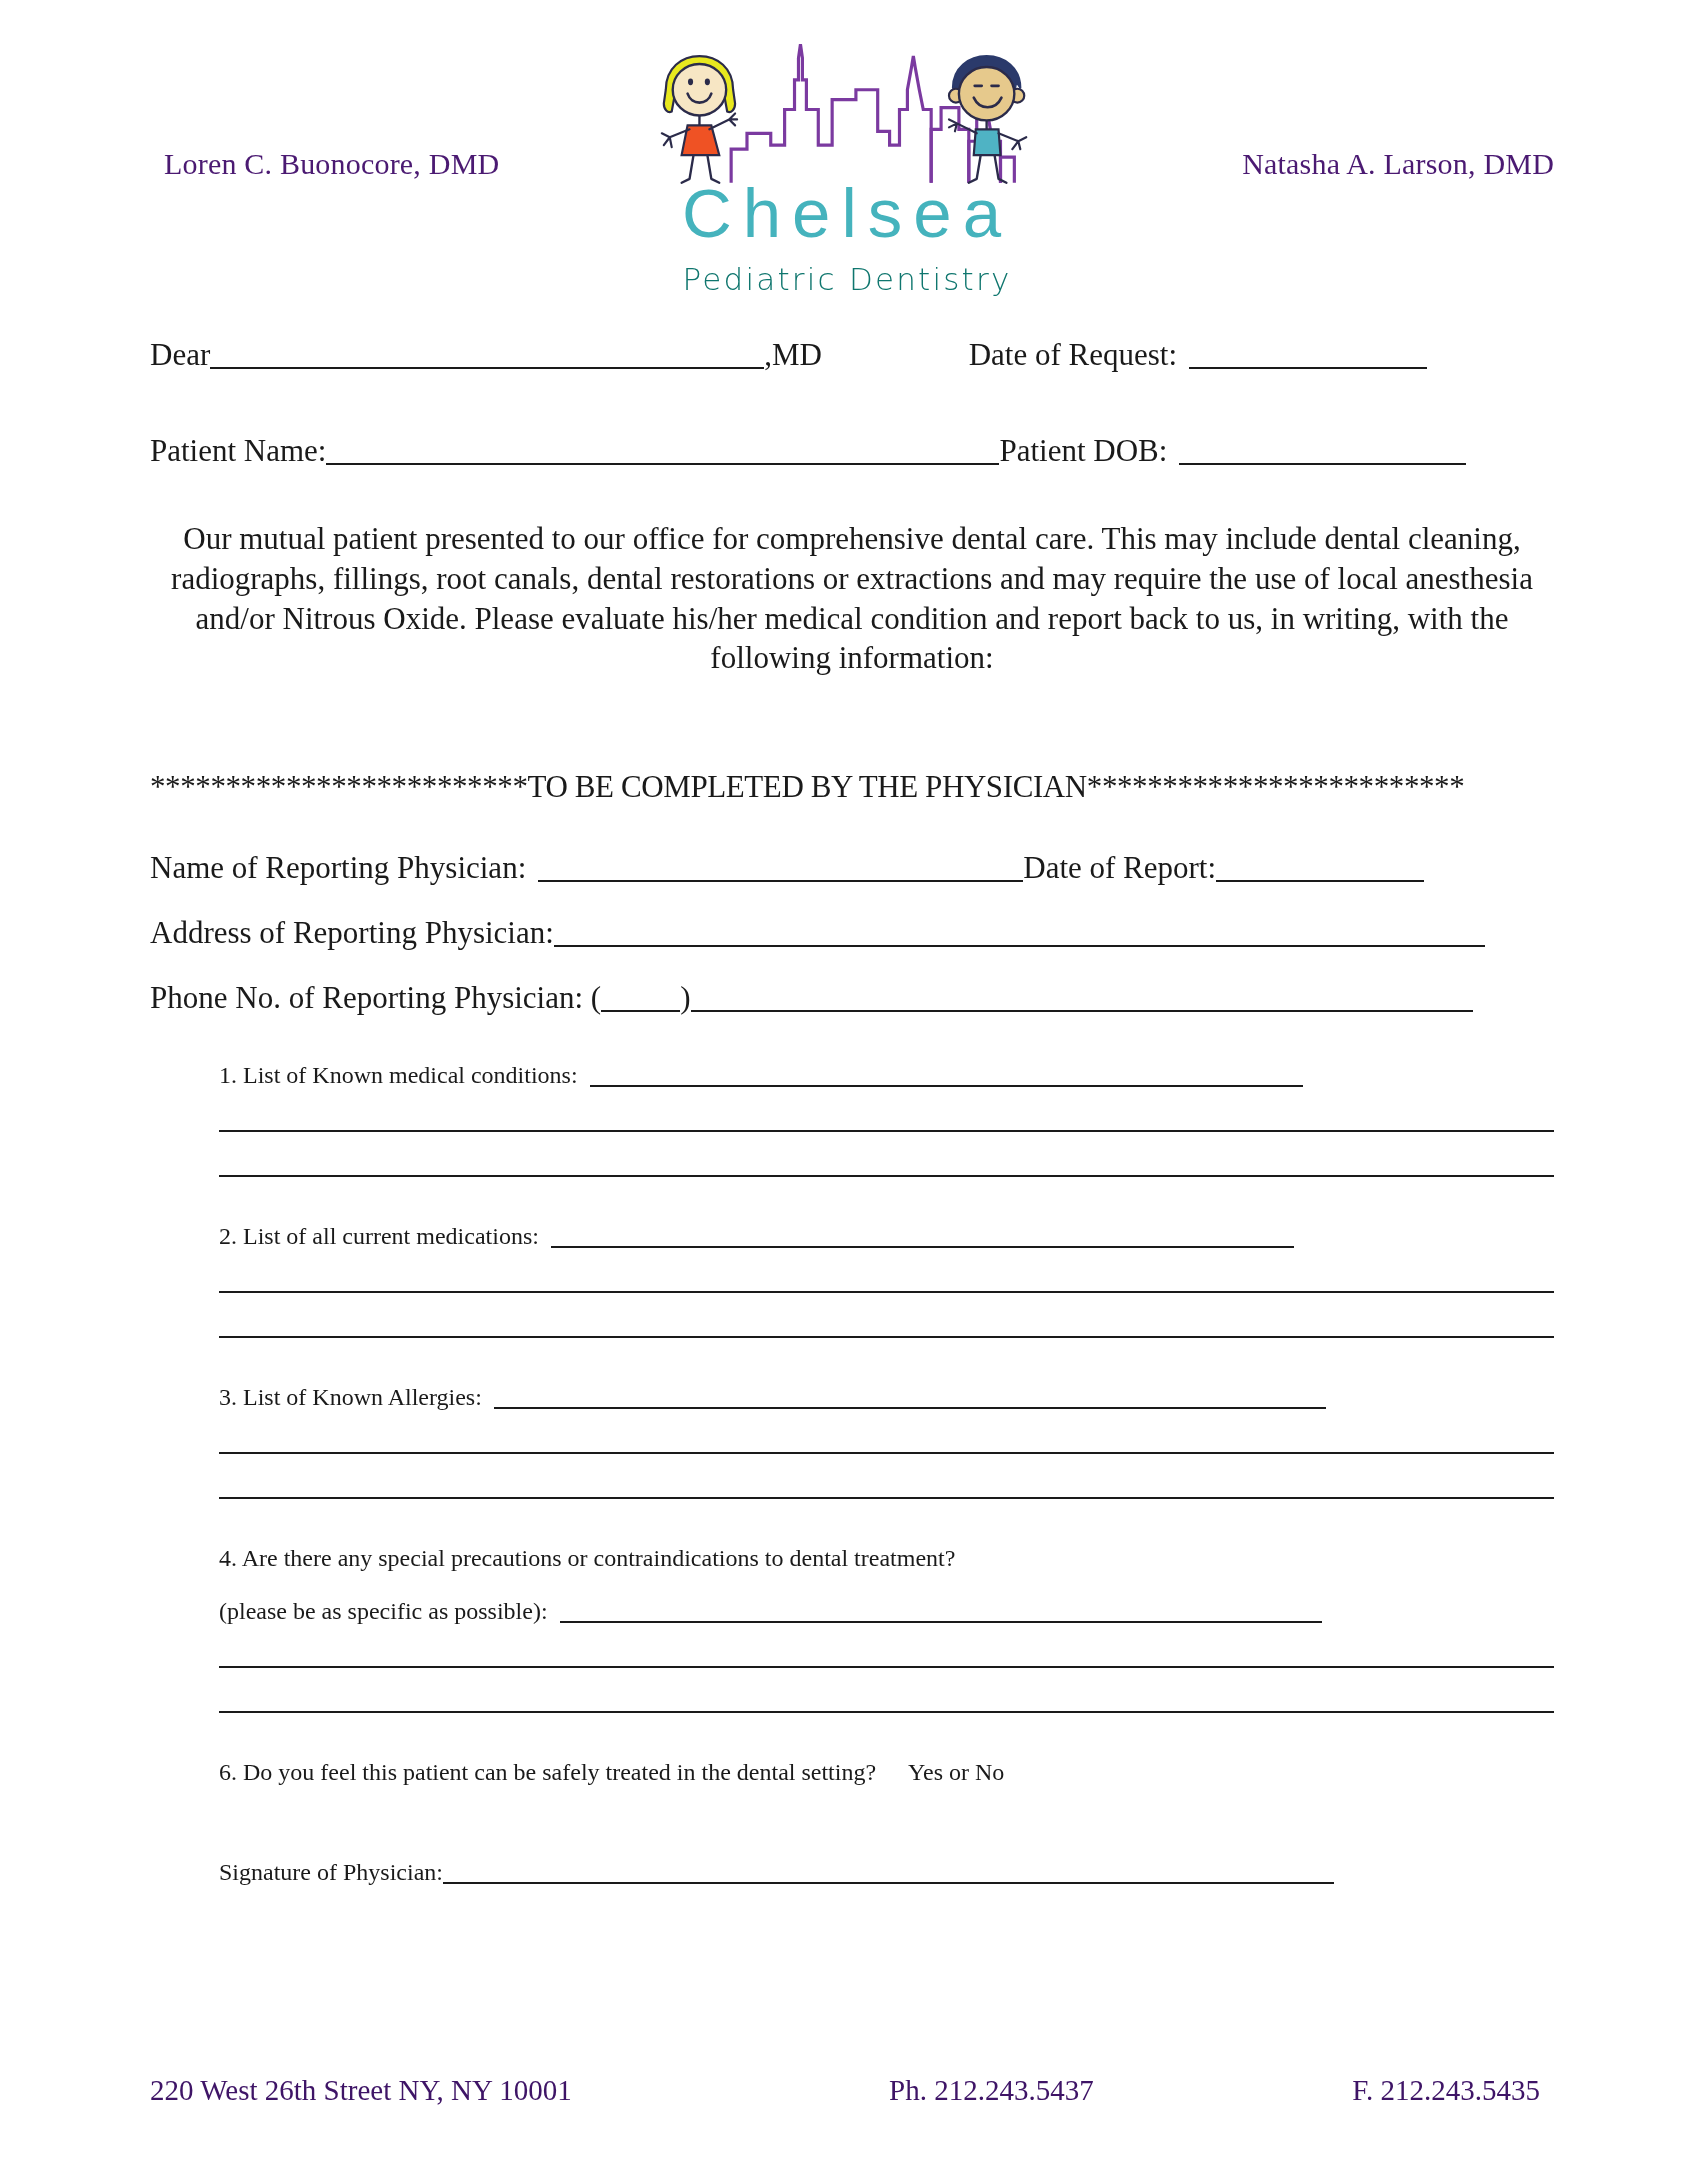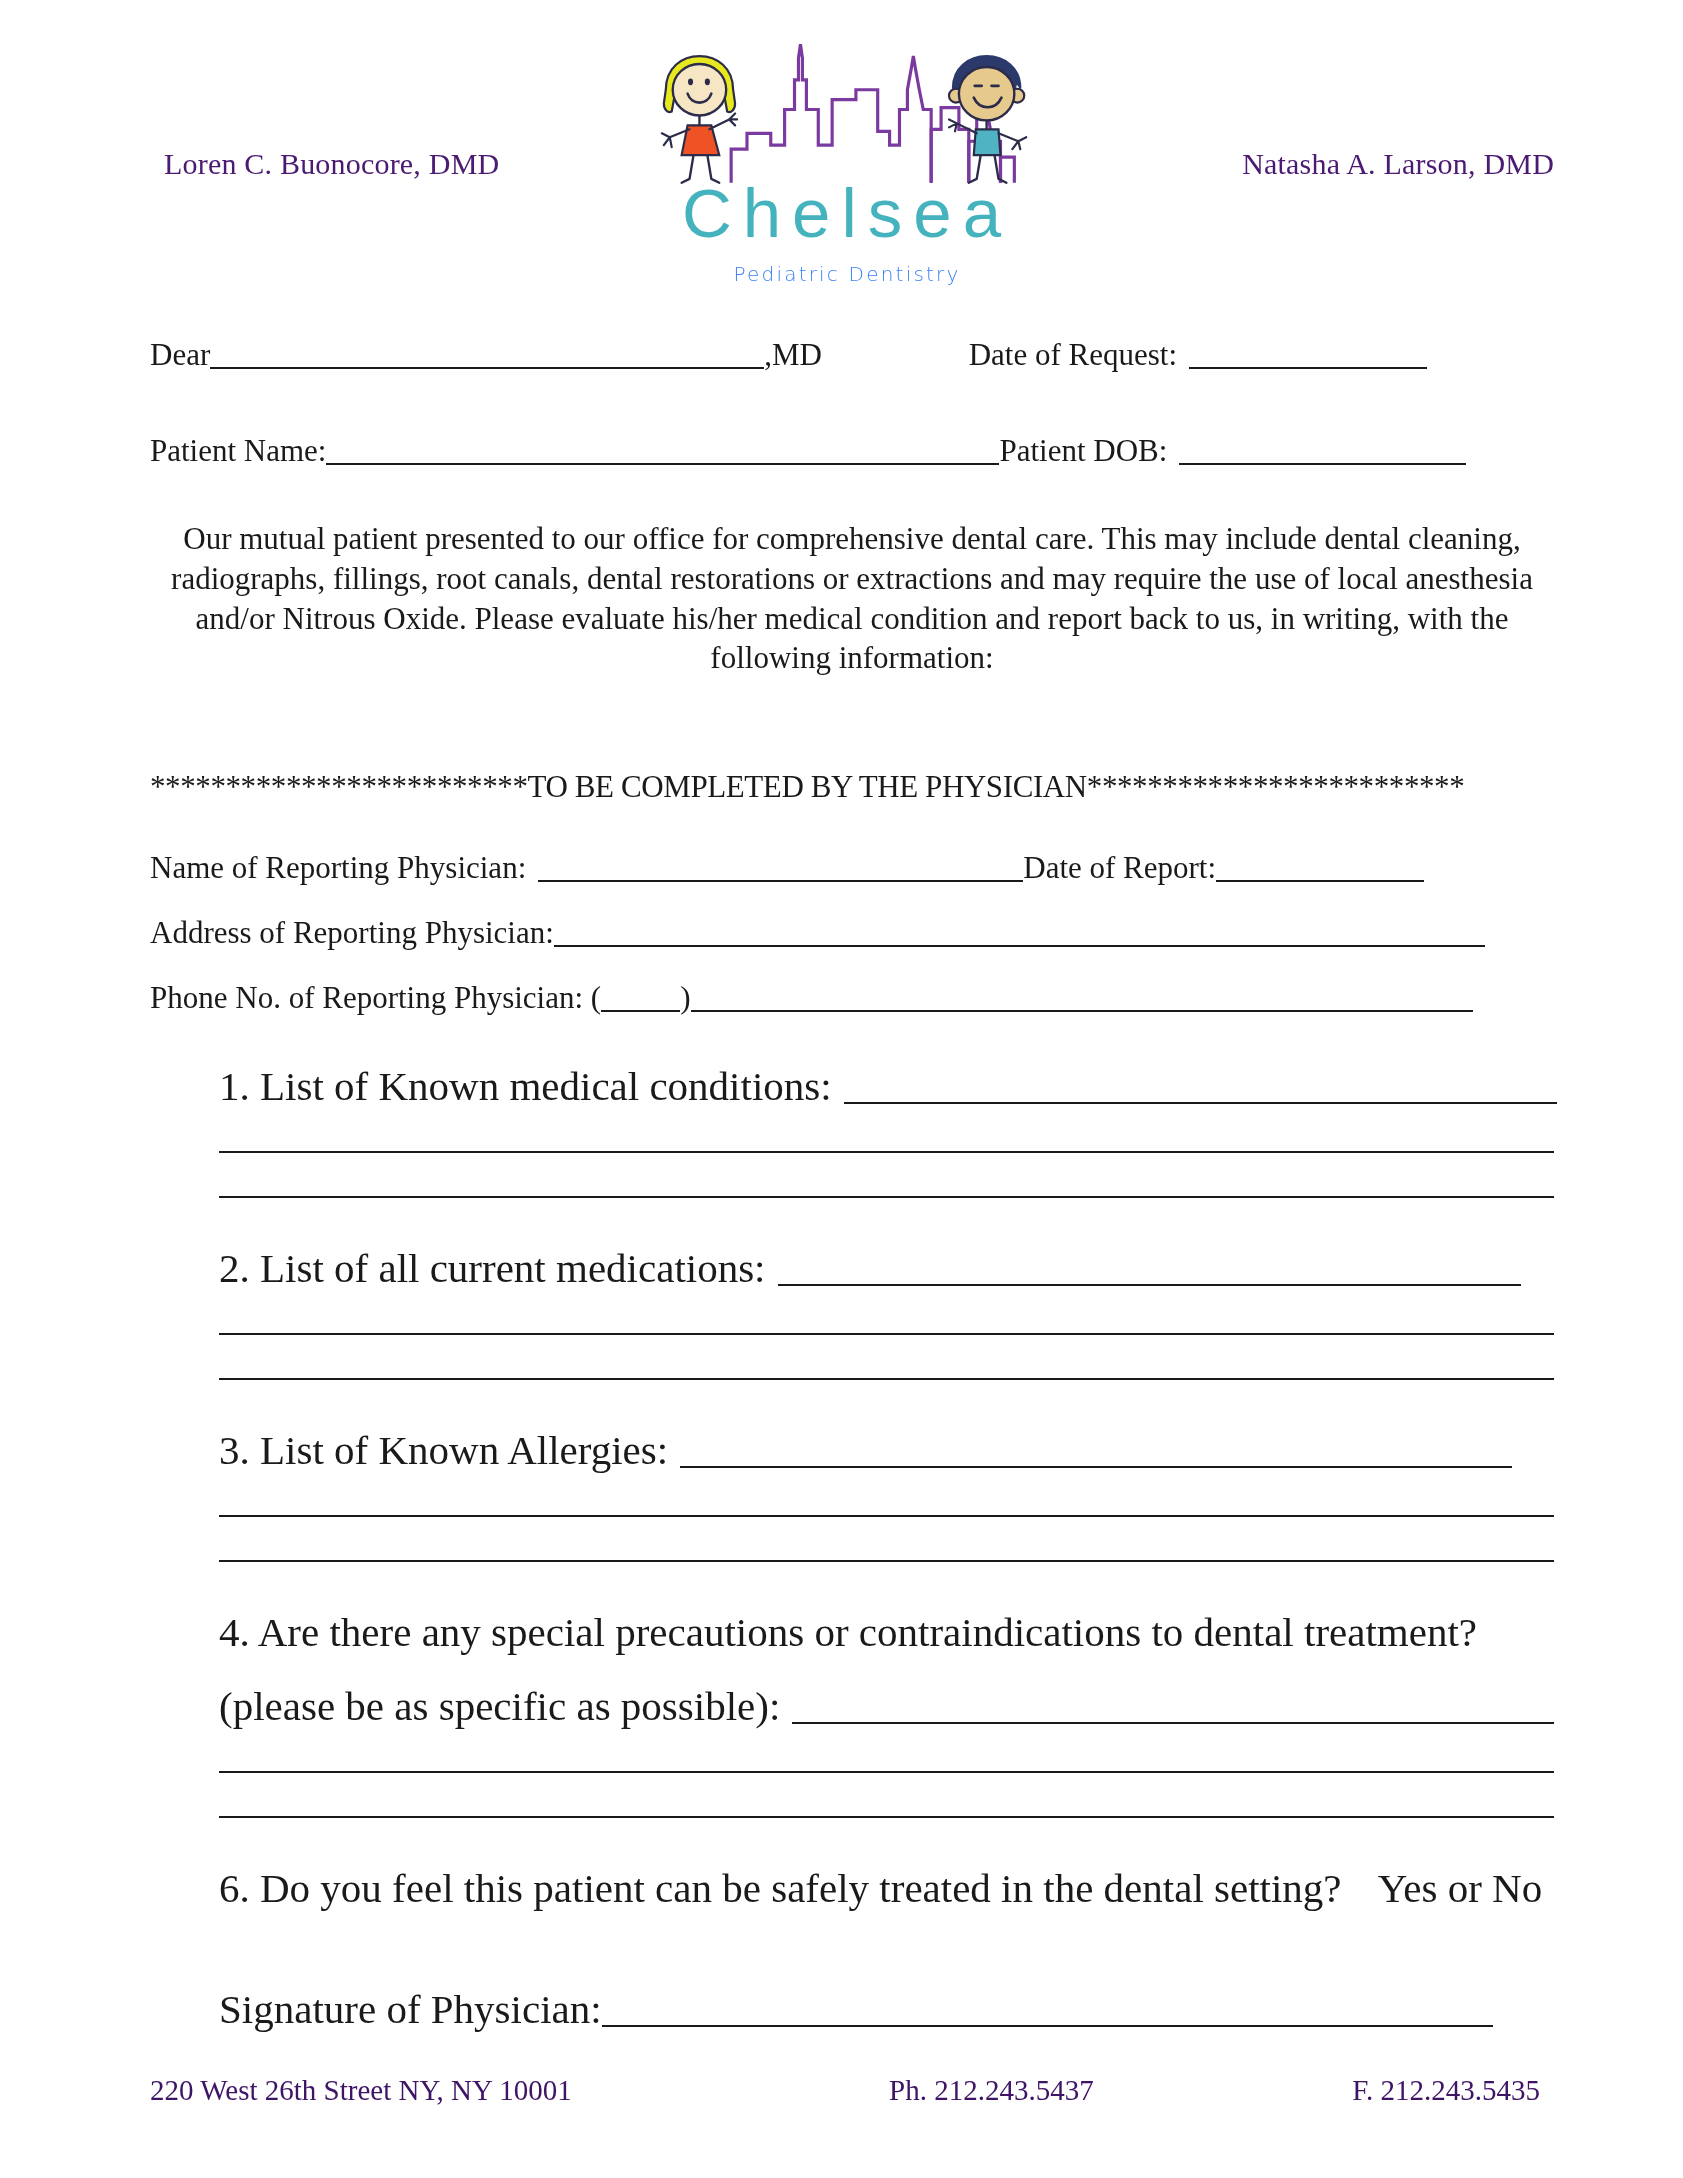--- a/index.html
+++ b/index.html
@@ -68,24 +68,24 @@
     color: #45b3bd;
     line-height: 1;
   }
   .logo-sub {
     position: absolute;
     top: 226px;
     left: 0;
     width: 406px;
     text-align: center;
     font-family: "DejaVu Sans", sans-serif;
-    font-size: 20px;
+    font-size: 31px;
     font-weight: 300;
     letter-spacing: 2.2px;
-    color: #3b82f6;
+    color: #0f766e;
     line-height: 1;
   }
 
   
   .body-area {
     position: absolute;
     left: 150px;
     right: 129px;
     top: 327px;
   }
@@ -127,21 +127,21 @@
 
   .phys-block { margin-top: 45px; }
   .phys-row { font-size: 31px; white-space: nowrap; margin-top: 0; }
   .phys-row + .phys-row { margin-top: 29px; }
 
   .q-block {
     margin-left: 69px;
     margin-top: 46px;
   }
   .q-head {
-    font-size: 41px;
+    font-size: 24px;
     white-space: nowrap;
   }
   .q-blank {
     margin-top: 40px;
   }
   .q-blank2 {
     margin-top: 42px;
   }
 
   

